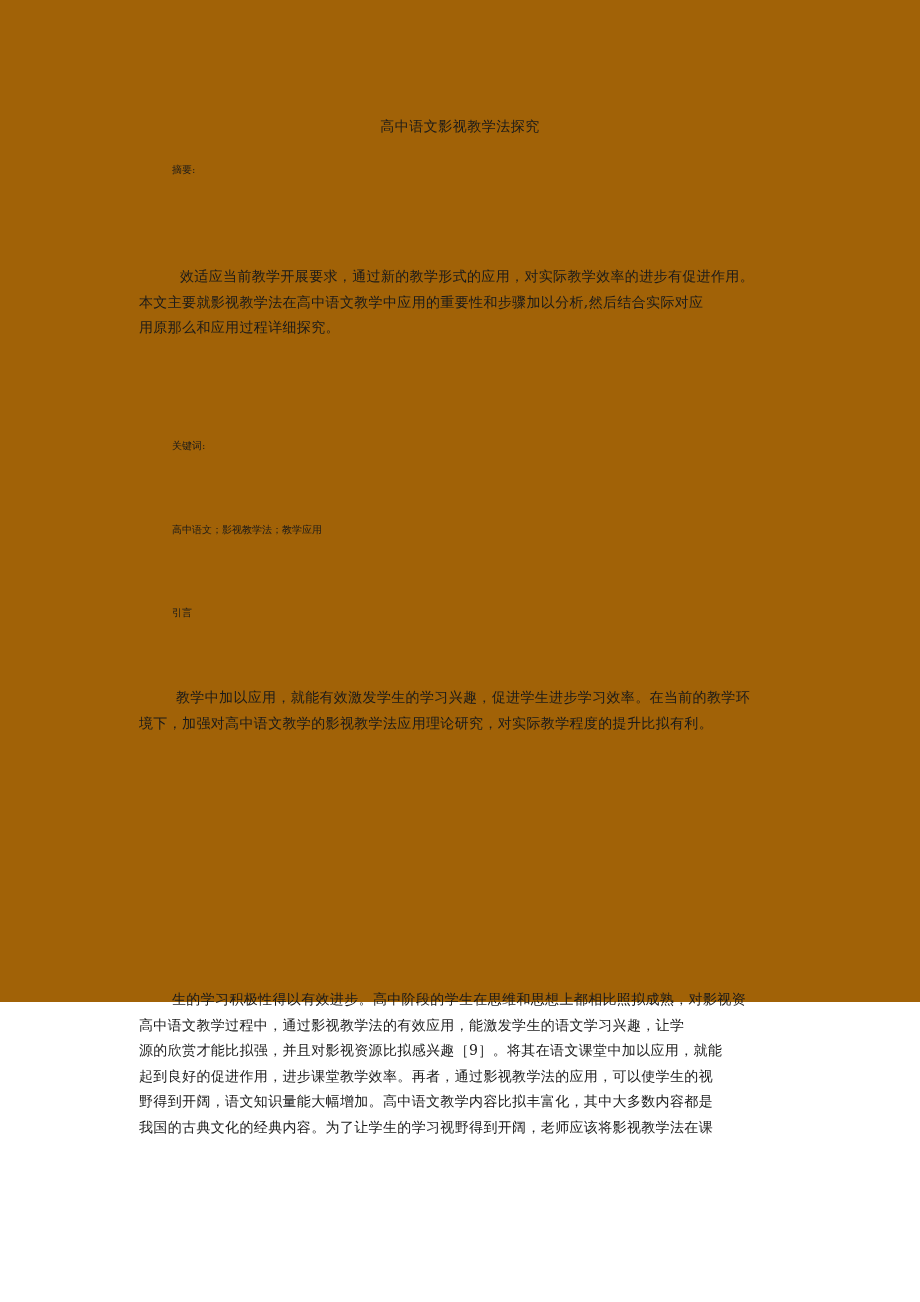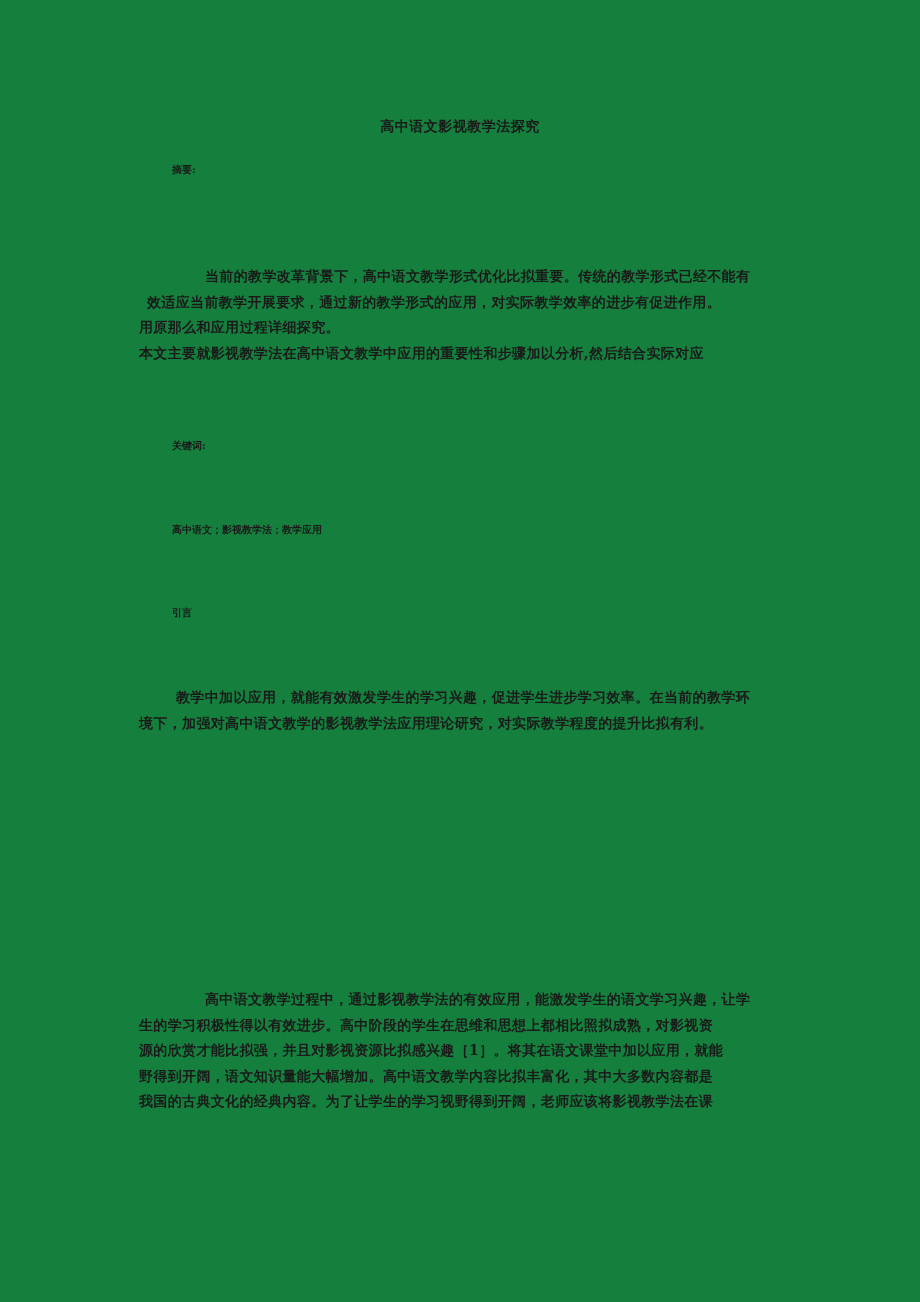--- a/index.html
+++ b/index.html
@@ -13,23 +13,22 @@
       position: relative;
       overflow: hidden;
       font-family: "DejaVu Serif", "Liberation Serif", serif;
       color: #1a1a1a;
     }
     .page {
       position: absolute;
       left: 0;
       top: 0;
       width: 920px;
-      height: 1302px;
-      background: #15803d;
-      font-weight: bold;
+      height: 1002px;
+      background: #a16207;
     }
     .title {
       position: absolute;
       top: 116px;
       left: 0;
       width: 920px;
       text-align: center;
       font-size: 14px;
       line-height: 20px;
       letter-spacing: 0.5px;
@@ -63,38 +62,38 @@
 </head>
 <body>
 
 <div class="page">
 
   <div class="title">高中语文影视教学法探究</div>
 
   <div class="label" style="top:160px;">摘要:</div>
 
   <div class="para" style="top:264px;">
-    <span class="line" style="padding-left:33px;">当前的教学改革背景下，高中语文教学形式优化比拟重要。传统的教学形式已经不能有</span>
     <span class="line" style="margin-left:8px;padding-left:0;">效适应当前教学开展要求，通过新的教学形式的应用，对实际教学效率的进步有促进作用。</span>
+    <span class="line" style="margin-left:0;padding-left:0;">本文主要就影视教学法在高中语文教学中应用的重要性和步骤加以分析,然后结合实际对应</span>
     <span class="line" style="margin-left:0;padding-left:0;">用原那么和应用过程详细探究。</span>
-    <span class="line" style="margin-left:0;padding-left:0;">本文主要就影视教学法在高中语文教学中应用的重要性和步骤加以分析,然后结合实际对应</span>
   </div>
 
   <div class="label" style="top:436px;">关键词:</div>
 
   <div class="label" style="top:520px;">高中语文；影视教学法；教学应用</div>
 
   <div class="label" style="top:603px;">引言</div>
 
   <div class="para" style="top:685px;">
     <span class="line" style="margin-left:4px;padding-left:0;">教学中加以应用，就能有效激发学生的学习兴趣，促进学生进步学习效率。在当前的教学环</span>
     <span class="line" style="margin-left:0;padding-left:0;">境下，加强对高中语文教学的影视教学法应用理论研究，对实际教学程度的提升比拟有利。</span>
   </div>
 
   <div class="para" style="top:987px;">
+    <span class="line" style="margin-left:0;padding-left:0;">生的学习积极性得以有效进步。高中阶段的学生在思维和思想上都相比照拟成熟，对影视资</span>
     <span class="line" style="padding-left:33px;">高中语文教学过程中，通过影视教学法的有效应用，能激发学生的语文学习兴趣，让学</span>
-    <span class="line" style="margin-left:0;padding-left:0;">生的学习积极性得以有效进步。高中阶段的学生在思维和思想上都相比照拟成熟，对影视资</span>
-    <span class="line" style="margin-left:0;padding-left:0;">源的欣赏才能比拟强，并且对影视资源比拟感兴趣［1］。将其在语文课堂中加以应用，就能</span>
+    <span class="line" style="margin-left:0;padding-left:0;">源的欣赏才能比拟强，并且对影视资源比拟感兴趣［9］。将其在语文课堂中加以应用，就能</span>
+    <span class="line" style="margin-left:0;padding-left:0;">起到良好的促进作用，进步课堂教学效率。再者，通过影视教学法的应用，可以使学生的视</span>
     <span class="line" style="margin-left:0;padding-left:0;">野得到开阔，语文知识量能大幅增加。高中语文教学内容比拟丰富化，其中大多数内容都是</span>
     <span class="line" style="margin-left:0;padding-left:0;">我国的古典文化的经典内容。为了让学生的学习视野得到开阔，老师应该将影视教学法在课</span>
   </div>
 
 </div>
 
 </body></html>

